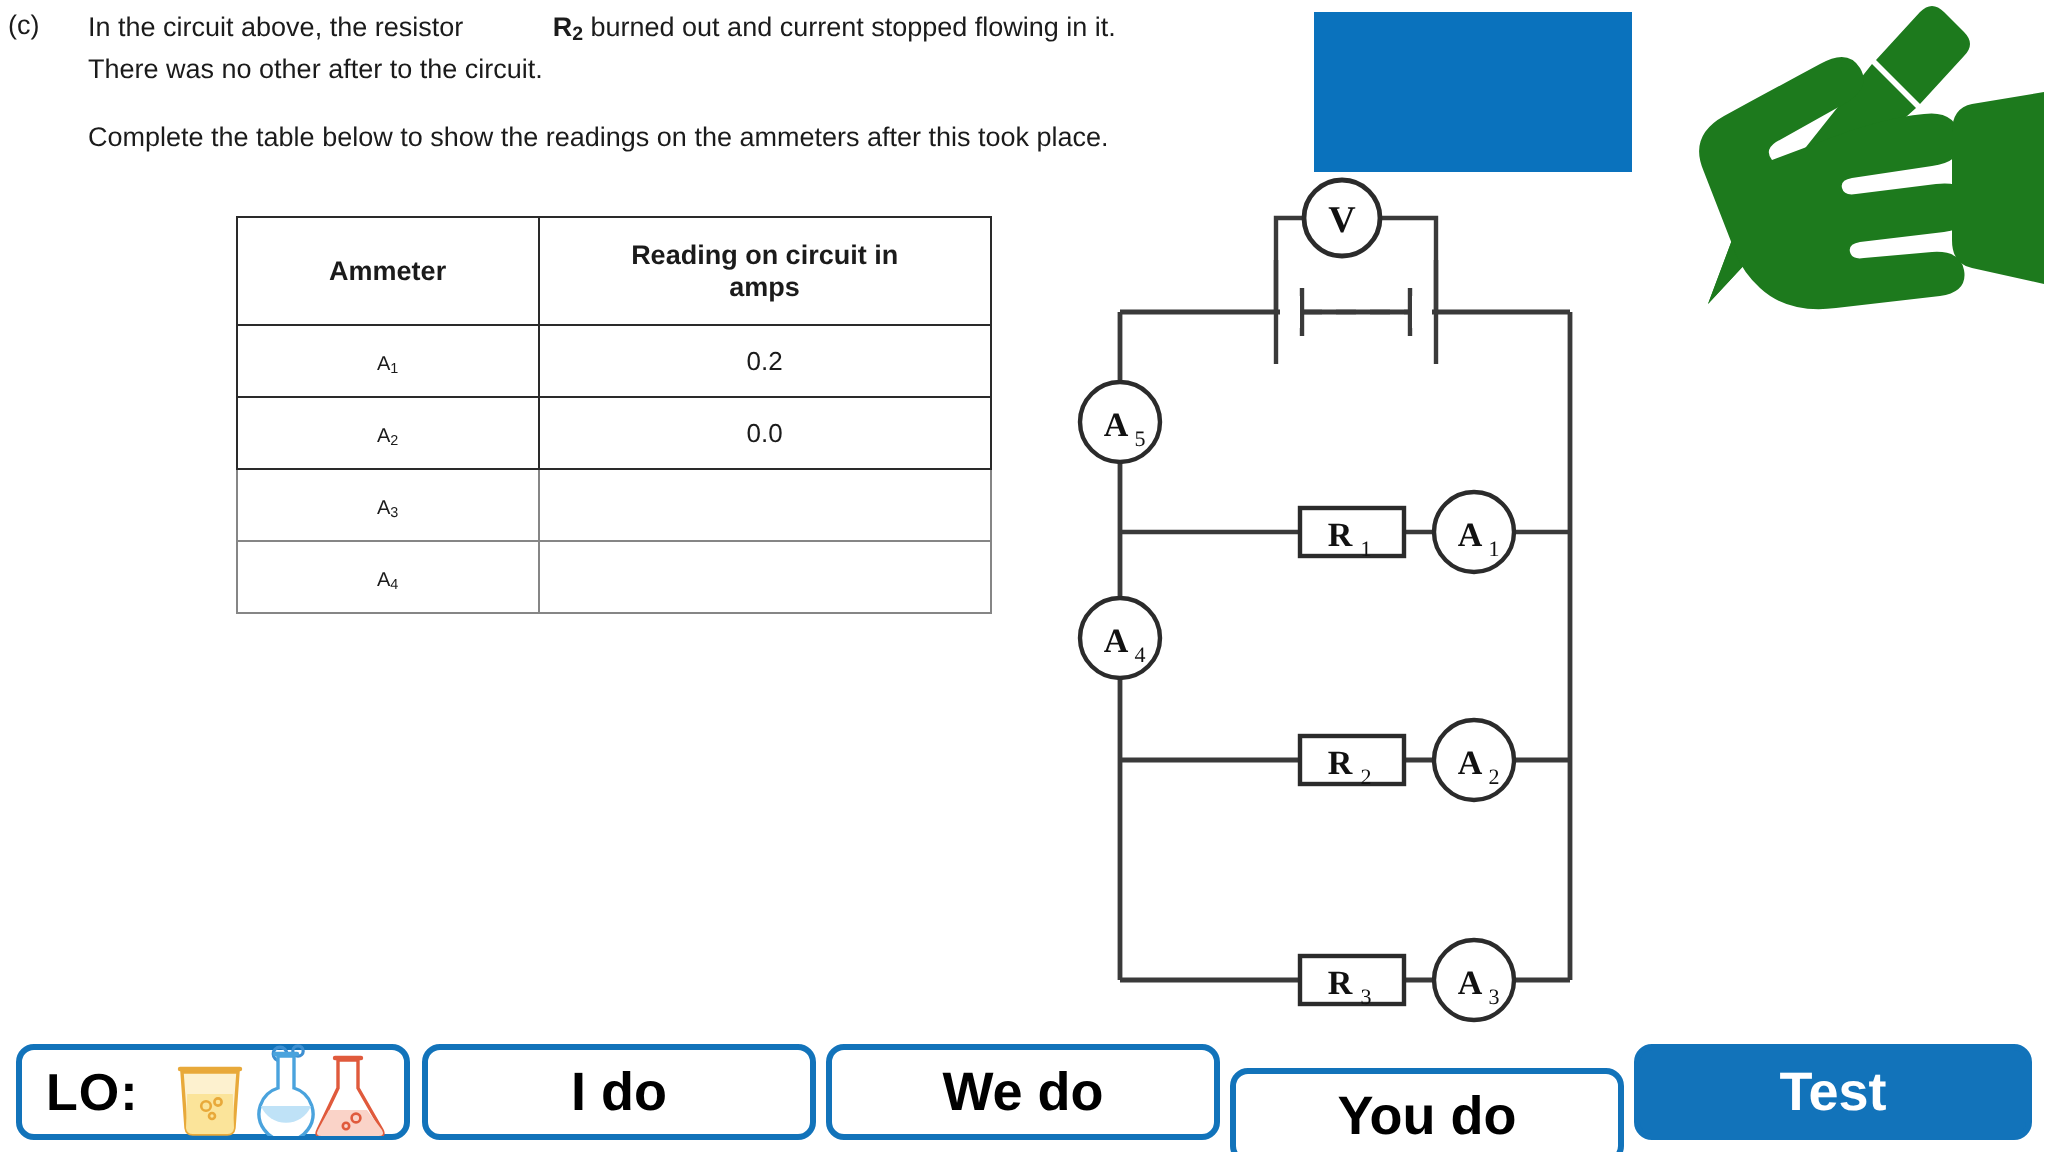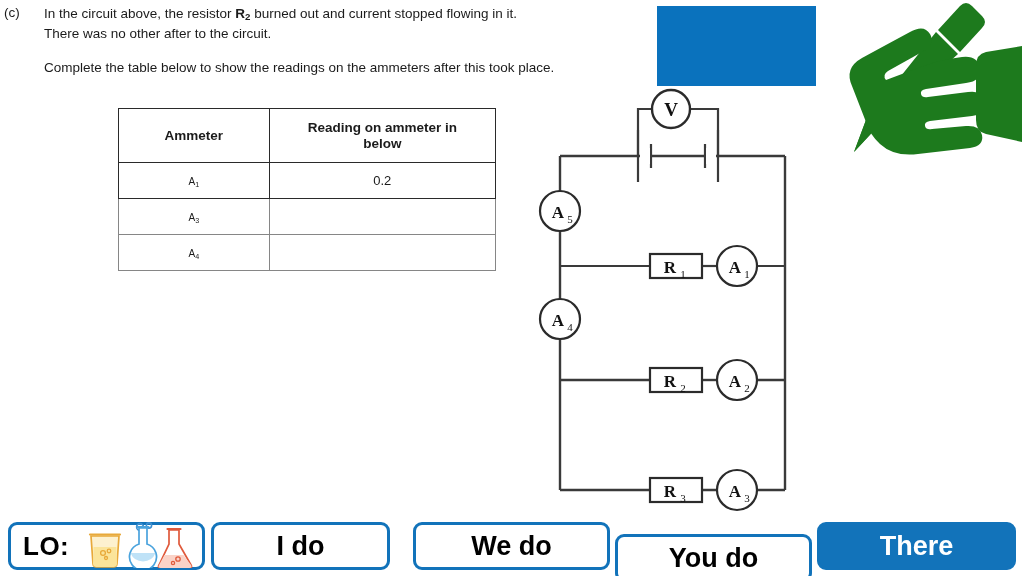--- a/index.html
+++ b/index.html
@@ -17,21 +17,21 @@
   .q-label{
     position:absolute;left:4px;top:5px;
     font-size:13.5px;color:#1b1b1b;
   }
   .q-body{
     position:absolute;left:44px;top:5px;width:545px;
     font-size:13.5px;line-height:17px;color:#1b1b1b;
   }
   .q-body p{margin:0;}
   .q-body .gap{height:17px;}
-  .q-body b{font-weight:bold;}
+  .q-body b{font-weight:bold;margin-left:41px;}
   sub{font-size:0.72em;vertical-align:-0.22em;}
 
   
   .tbl{
     position:absolute;left:118px;top:108px;
     width:378px;
     border-collapse:collapse;
     font-size:13px;color:#1b1b1b;
     background:#fff;
   }
@@ -88,21 +88,21 @@
     color:#000;
     font-size:27px;
     gap:10px;
   }
   .nav-btn.active{
     background:#1273ba;
     border-color:#1273ba;
     color:#ffffff;
   }
   #btn-lo{left:8px;width:197px;justify-content:flex-start;padding-left:12px;}
-  #btn-ido{left:211px;width:179px;}
+  #btn-ido{left:211px;width:197px;}
   #btn-wedo{left:413px;width:197px;}
   #btn-youdo{left:615px;width:197px;margin-top:12px;}
   #btn-test{left:817px;width:199px;}
 
   .lo-text{font-size:26px;font-weight:bold;letter-spacing:0.5px;}
   .lo-icons{margin-left:6px;display:flex;align-items:flex-end;height:44px;}
   .lo-icons svg{display:block;}
 </style>
 </head>
 <body>
@@ -115,31 +115,37 @@
     <p>There was no other after to the circuit.</p>
     <div class="gap"></div>
     <p>Complete the table below to show the readings on the ammeters after this took place.</p>
   </div>
 
   <table class="tbl">
     <thead>
       <tr>
         <th class="c-name">Ammeter</th>
         <th class="c-val">
-          <span>Reading on ammeter in</span><br>
-          <span>below</span>
+          <span>Reading on circuit in</span><br>
+          <span>amps</span>
         </th>
       </tr>
     </thead>
     <tbody>
       <tr class="r1">
         <td class="c-name">
           <span class="amm-label"><span>A</span><sub>1</sub></span>
         </td>
         <td class="c-val">0.2</td>
+      </tr>
+      <tr class="r2">
+        <td class="c-name">
+          <span class="amm-label"><span>A</span><sub>2</sub></span>
+        </td>
+        <td class="c-val">0.0</td>
       </tr>
       <tr class="r3">
         <td class="c-name">
           <span class="amm-label"><span>A</span><sub>3</sub></span>
         </td>
         <td class="c-val"></td>
       </tr>
       <tr class="r4">
         <td class="c-name">
           <span class="amm-label"><span>A</span><sub>4</sub></span>
@@ -318,16 +324,16 @@
               <circle cx="88" cy="41" r="1.6"></circle>
             </g>
           </g>
         </svg>
       </span>
     </div>
 
     <div class="nav-btn" id="btn-ido">I do</div>
     <div class="nav-btn" id="btn-wedo">We do</div>
     <div class="nav-btn" id="btn-youdo">You do</div>
-    <div class="nav-btn active" id="btn-test">There</div>
+    <div class="nav-btn active" id="btn-test">Test</div>
   </div>
 
 </div>
 
 </body></html>

